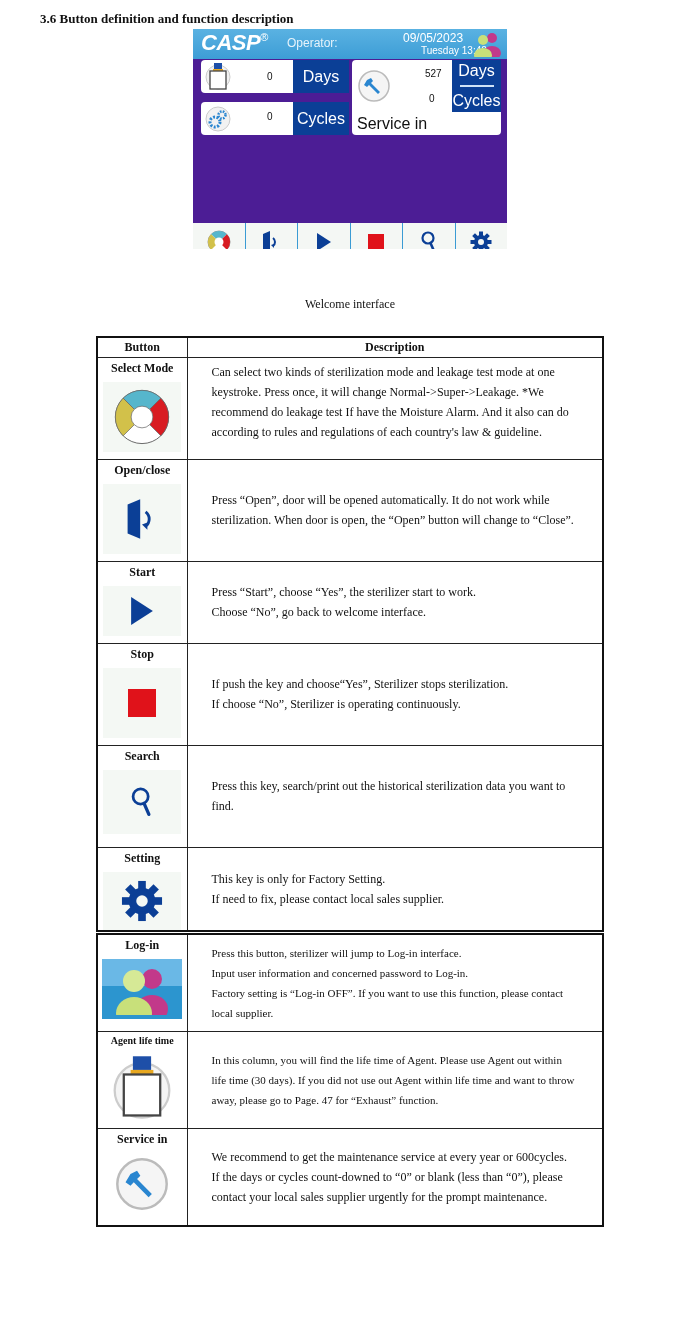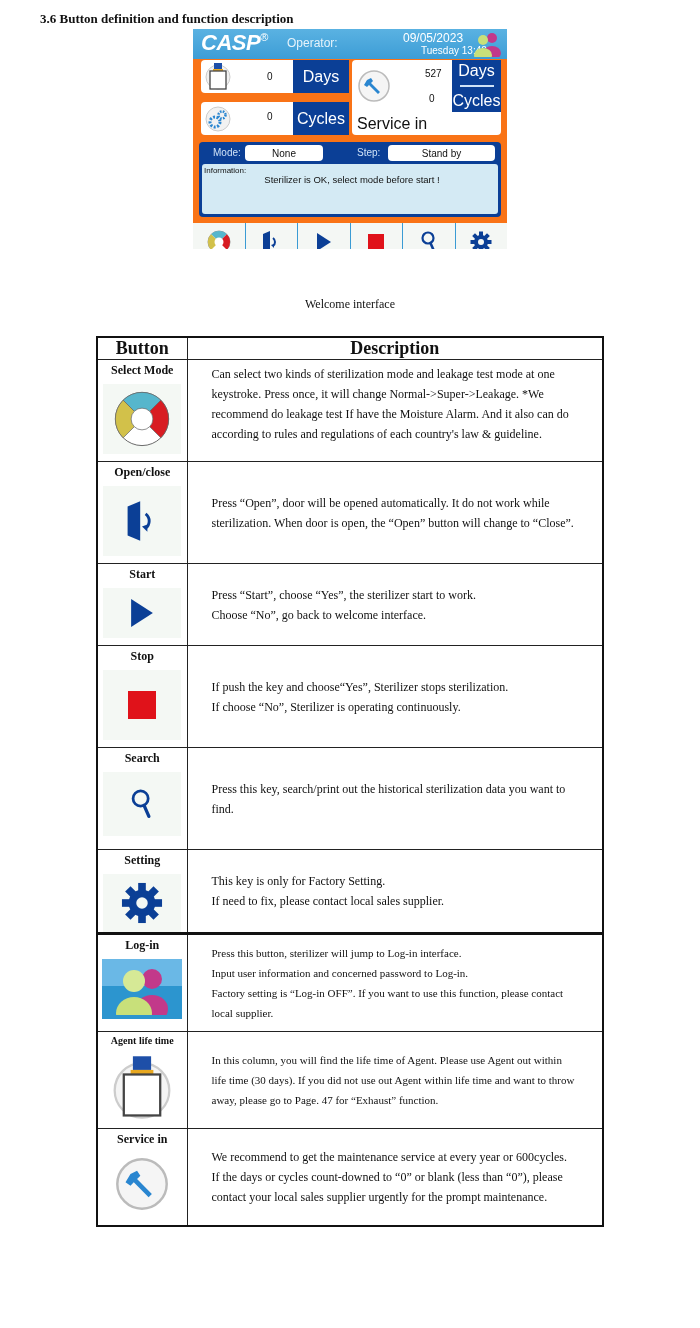--- a/index.html
+++ b/index.html
@@ -1,19 +1,19 @@
 <!DOCTYPE html>
 <html><head>
 <meta charset="utf-8">
 <style>
   *{box-sizing:border-box;margin:0;padding:0}
   body{width:700px;height:1328px;background:#fff;position:relative;font-family:"Liberation Serif",serif;color:#111;overflow:hidden}
   .section-title{position:absolute;left:40px;top:11px;font-size:13px;font-weight:bold}
   
-  .screen{position:absolute;left:193px;top:29px;width:314px;height:220px;background:#f97316;overflow:hidden;font-family:"Liberation Sans",sans-serif}
+  .screen{position:absolute;left:193px;top:29px;width:314px;height:220px;background:#4c1d95;overflow:hidden;font-family:"Liberation Sans",sans-serif}
   .hdr{position:absolute;left:0;top:0;width:314px;height:30px;background:linear-gradient(#5ab2e2,#3d9dd6)}
   .logo{position:absolute;left:8px;top:1px;color:#fff;font-weight:bold;font-size:22px;font-style:italic;letter-spacing:-0.5px}
   .logo sup{font-size:11px;font-style:normal;font-weight:normal;vertical-align:top;position:relative;top:1px}
   .operator{position:absolute;left:94px;top:7px;color:#e6f3fb;font-size:12px}
   .date{position:absolute;left:210px;top:2px;color:#fff;font-size:12px}
   .dtime{position:absolute;left:228px;top:16px;color:#fff;font-size:10px}
   .login-ico{position:absolute;left:280px;top:2px;width:28px;height:26px}
   .card{position:absolute;background:#fff;border-radius:4px}
   .num{position:absolute;font-size:10px;color:#111}
   .bluebtn{position:absolute;background:#0b3f96;color:#fff;font-size:16px;display:flex;align-items:center;justify-content:center}
@@ -26,21 +26,21 @@
   .infobox .msg{position:absolute;left:60px;width:180px;top:10px;font-size:9.5px;text-align:center;line-height:12px;color:#111}
   .btnbar{position:absolute;left:0;top:194px;width:314px;height:70px;display:flex;background:#3a9bd4;gap:1px}
   .bb{flex:1;display:flex;flex-direction:column}
   .bb .ic{height:38px;background:#f4f7f4;display:flex;align-items:center;justify-content:center}
   .bb .lb{flex:1;background:#0b3f96;color:#fff;font-size:9.5px;display:flex;align-items:center;justify-content:center;text-align:center;line-height:11px}
   .caption{position:absolute;left:0;width:700px;top:297px;text-align:center;font-size:12px}
   
   table{position:absolute;border-collapse:collapse;font-size:12px;background:#fff}
   td,th{border:1.5px solid #222;vertical-align:top}
   .t1{left:96px;top:336px;width:508px;border:2px solid #111}
-  .t1 th{font-weight:bold;font-size:18px;height:20px;vertical-align:middle;text-align:center}
+  .t1 th{font-weight:bold;font-size:12px;height:20px;vertical-align:middle;text-align:center}
   .t2{left:96px;top:933px;width:508px;border:2.5px solid #111}
   .bcell{width:90px;text-align:center;font-weight:bold;font-size:12px;padding-top:3px}
   .bcell .iconbox{margin:6px auto 0;width:78px;background:#f4f8f4;display:flex;align-items:center;justify-content:center}
   .dcell{padding:4px 24px;line-height:20px;font-size:12px;vertical-align:middle}
   .t2 .dcell{font-size:11.5px}
 </style>
 </head>
 <body>
 
 <div class="section-title">3.6 Button definition and function description</div>
@@ -88,30 +88,20 @@
     <div class="num" style="left:73px;top:8px">527</div>
     <div class="num" style="left:77px;top:33px">0</div>
     <div class="bluebtn" style="left:100px;top:0;width:49px;height:52px;flex-direction:column">
       <span>Days</span>
       <span style="display:block;width:34px;height:1.5px;background:#cfe2f7;margin:5px 0"></span>
       <span>Cycles</span>
     </div>
     <div class="service-lbl" style="left:5px;top:55px">Service in</div>
   </div>
 
-  <div class="status">
-    <span class="lbl" style="left:14px;top:5px">Mode:</span>
-    <div class="pill" style="left:46px;width:78px">None</div>
-    <span class="lbl" style="left:158px;top:5px">Step:</span>
-    <div class="pill" style="left:189px;width:107px">Stand by</div>
-    <div class="infobox">
-      <span class="il">Information:</span>
-      <div class="msg">Sterilizer is OK, select mode before start !</div>
-    </div>
-  </div>
 
   <div class="btnbar">
     <div class="bb">
       <div class="ic">
           <svg width="24" height="24" viewBox="0 0 24 24">
         <circle cx="12" cy="12" r="11" fill="#fff" stroke="#999"></circle>
         <path d="M12 12 L4.2 4.2 A11 11 0 0 1 19.8 4.2 Z" fill="#56b6cc"></path>
         <path d="M12 12 L4.2 4.2 A11 11 0 0 0 4.2 19.8 Z" fill="#d2c14a"></path>
         <path d="M12 12 L19.8 4.2 A11 11 0 0 1 19.8 19.8 Z" fill="#d81c22"></path>
         <circle cx="12" cy="12" r="4.5" fill="#fff"></circle>

